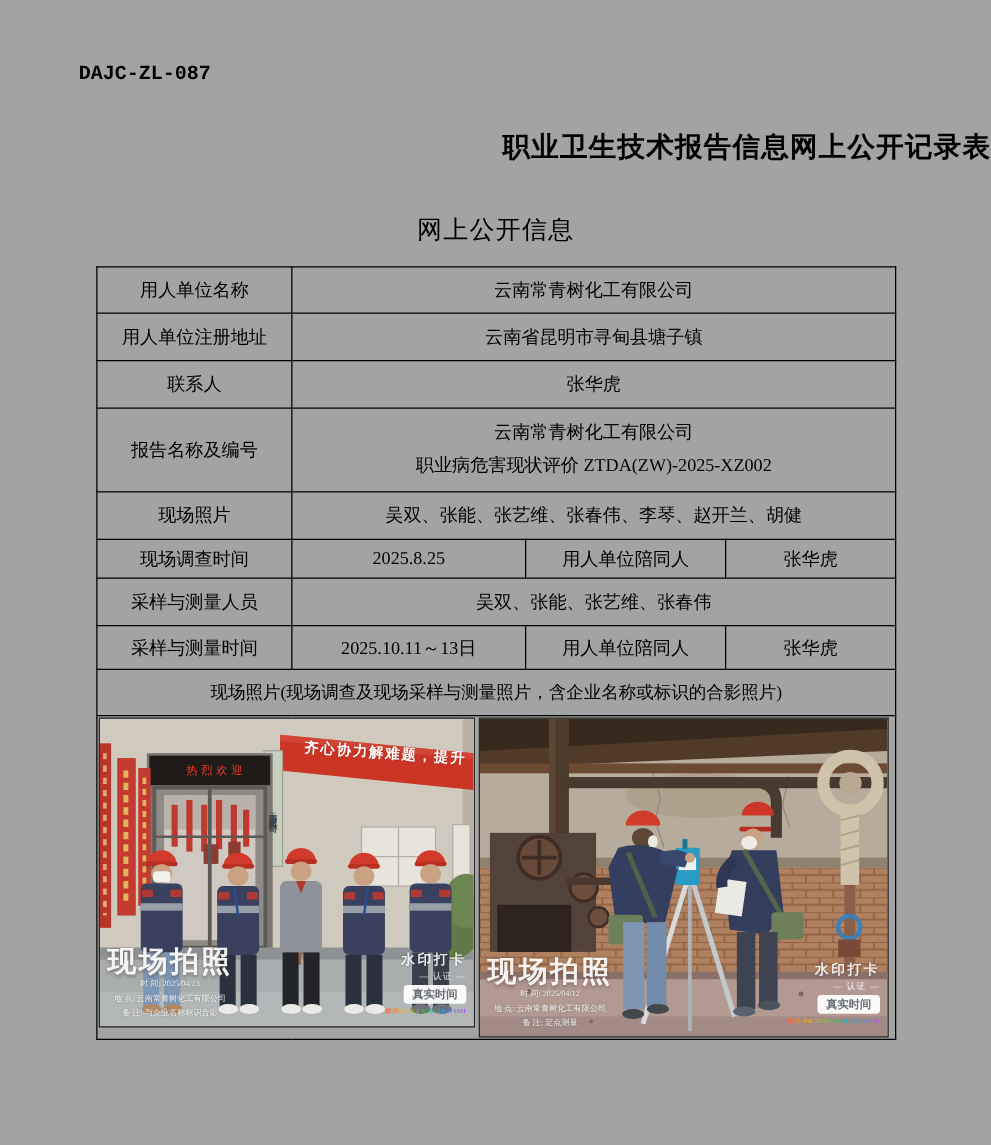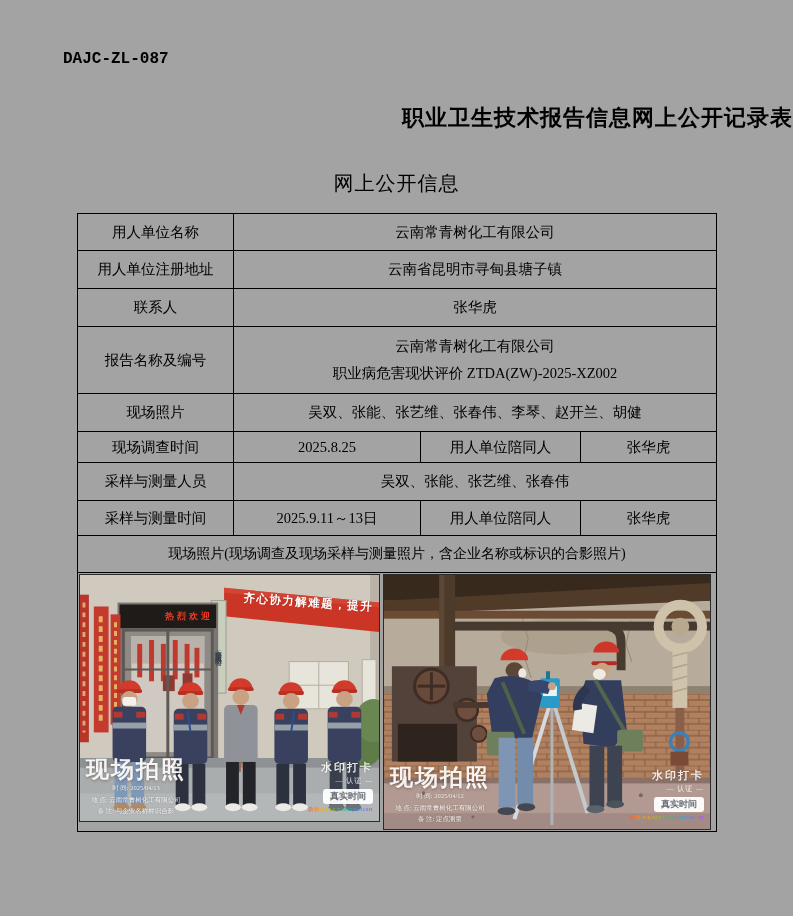--- a/index.html
+++ b/index.html
@@ -55,23 +55,23 @@
     left:156px;top:15px;width:146px;transform:rotate(4deg);transform-origin:left top;
     color:#fff;font-weight:bold;font-size:11.5px;letter-spacing:1.5px;
     font-family:"Liberation Sans",sans-serif;text-shadow:0 0 1px rgba(120,20,10,.6);
   }
   .sign-text{
     left:134px;top:30px;height:88px;
     writing-mode:vertical-rl;text-orientation:upright;
     font-size:7px;letter-spacing:1px;color:#39424b;line-height:1;
   }
   .led-text{
-    left:68px;top:35px;width:82px;overflow:hidden;
+    left:52px;top:35px;width:82px;overflow:hidden;
     color:#ff3b24;font-size:9px;letter-spacing:3px;
-    filter:blur(.3px);opacity:.95;font-weight:bold;
+    filter:blur(.3px);opacity:.95;font-weight:normal;
   }
   .wm{position:absolute;left:6px;bottom:4px;color:rgba(255,255,255,.92);}
   .wm-title{
     font-family:"Liberation Sans",sans-serif;
     font-size:23px;font-weight:bold;letter-spacing:2px;
     text-shadow:0 1px 3px rgba(70,45,30,.45);line-height:1.1;text-align:center;
   }
   .wm-line{
     font-size:6.5px;line-height:1.8;opacity:.95;
     text-shadow:0 0 2px rgba(0,0,0,.35);
@@ -135,21 +135,21 @@
         <td>2025.8.25</td>
         <td>用人单位陪同人</td>
         <td>张华虎</td>
       </tr>
       <tr class="h38">
         <td>采样与测量人员</td>
         <td colspan="3">吴双、张能、张艺维、张春伟</td>
       </tr>
       <tr class="h35">
         <td>采样与测量时间</td>
-        <td>2025.9.11～13日</td>
+        <td>2025.10.11～13日</td>
         <td>用人单位陪同人</td>
         <td>张华虎</td>
       </tr>
       <tr class="h37">
         <td colspan="4" class="caption">现场照片(现场调查及现场采样与测量照片，含企业名称或标识的合影照片)</td>
       </tr>
       <tr>
         <td colspan="4" class="photo-cell">
           <div class="photos">
 

